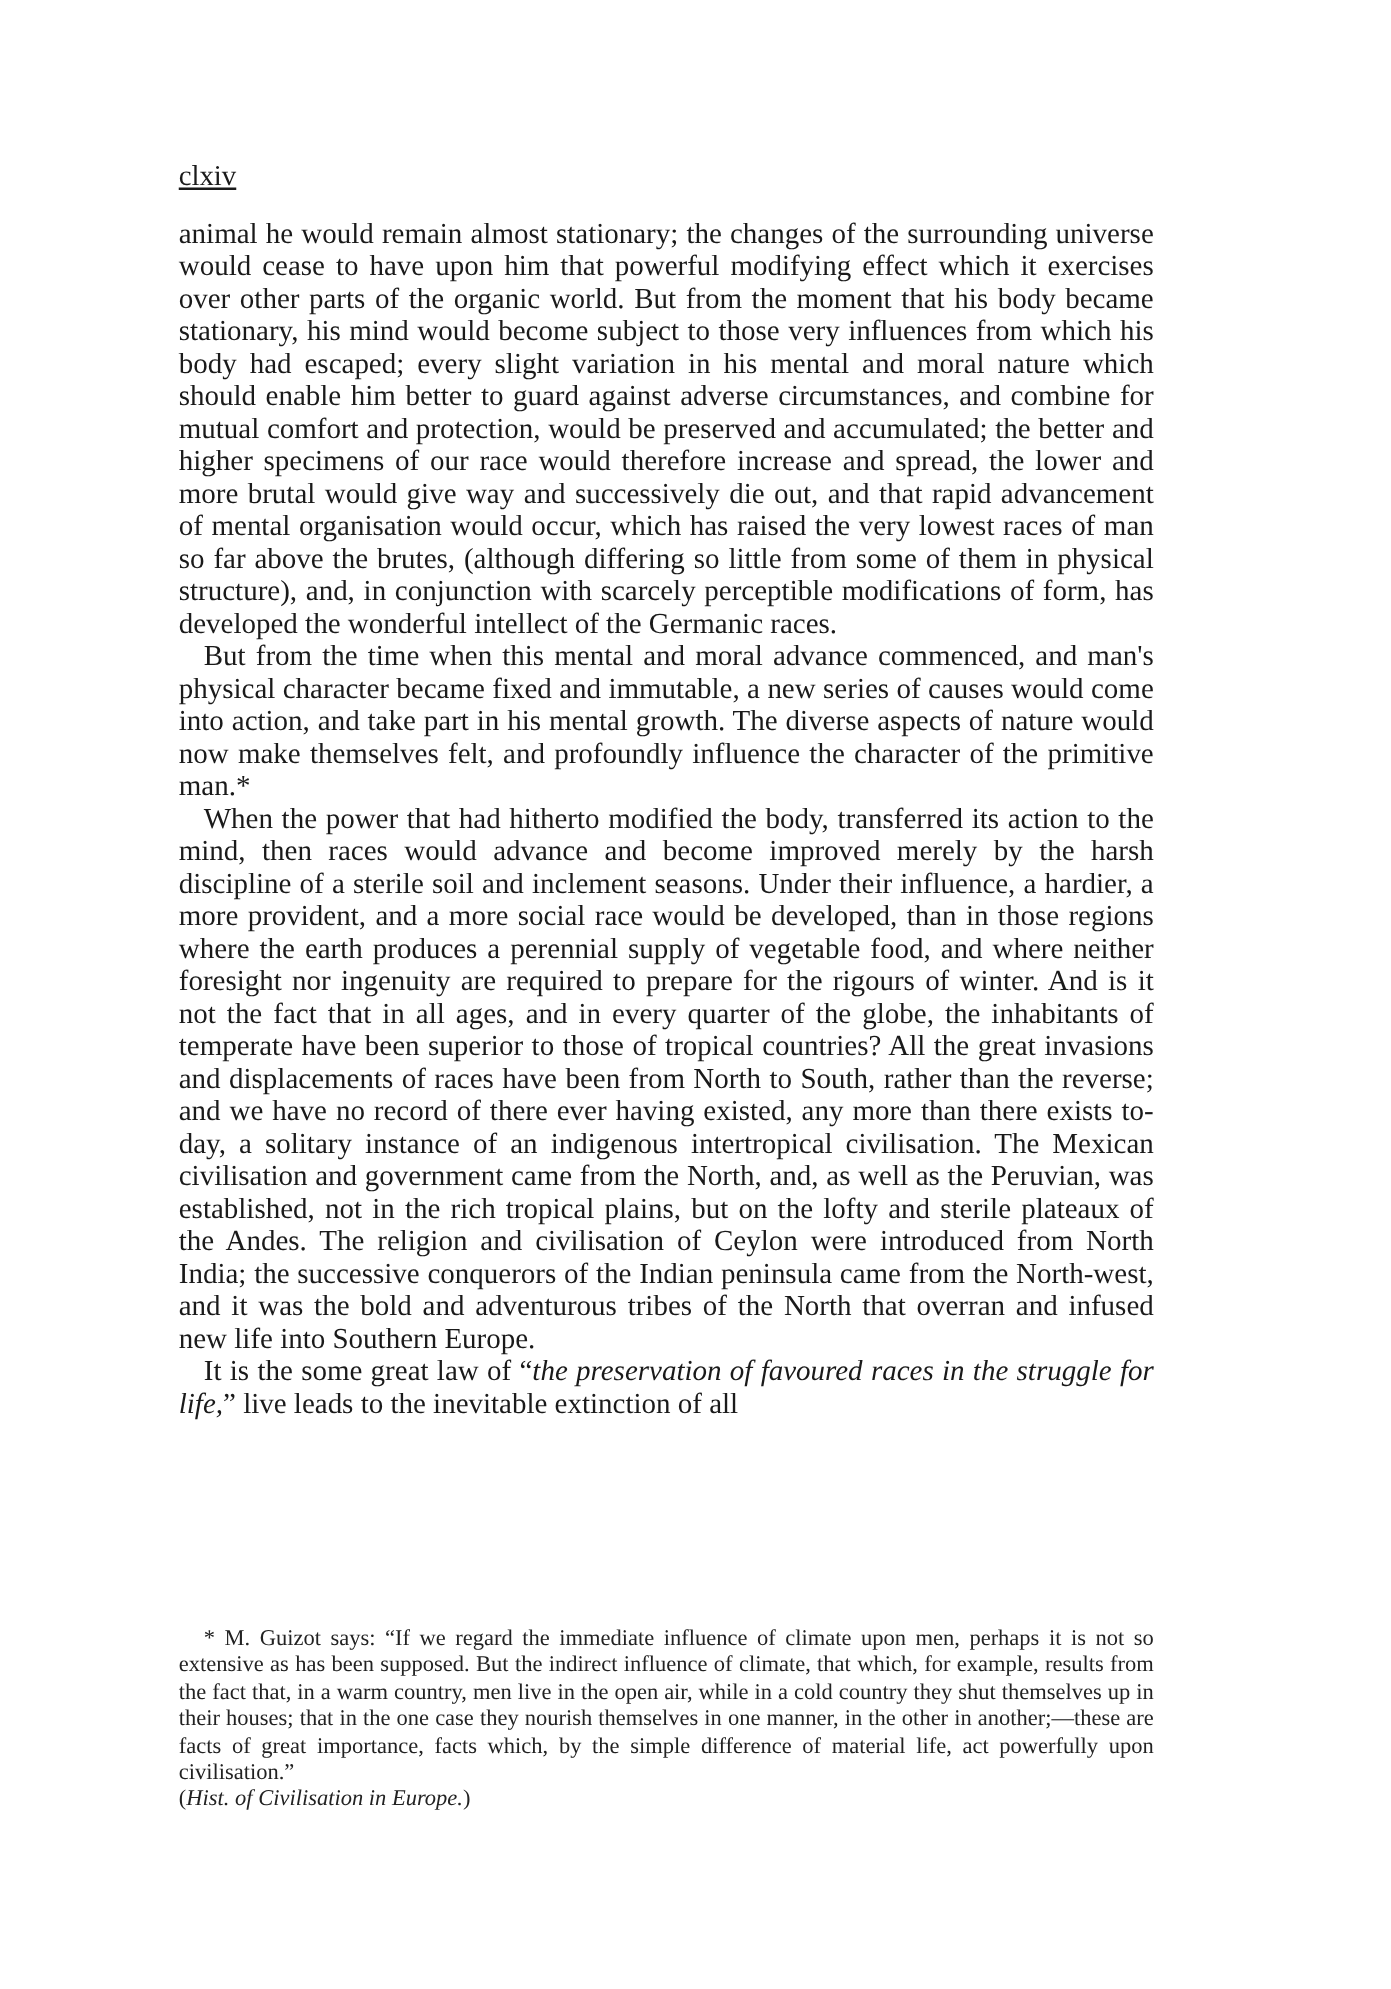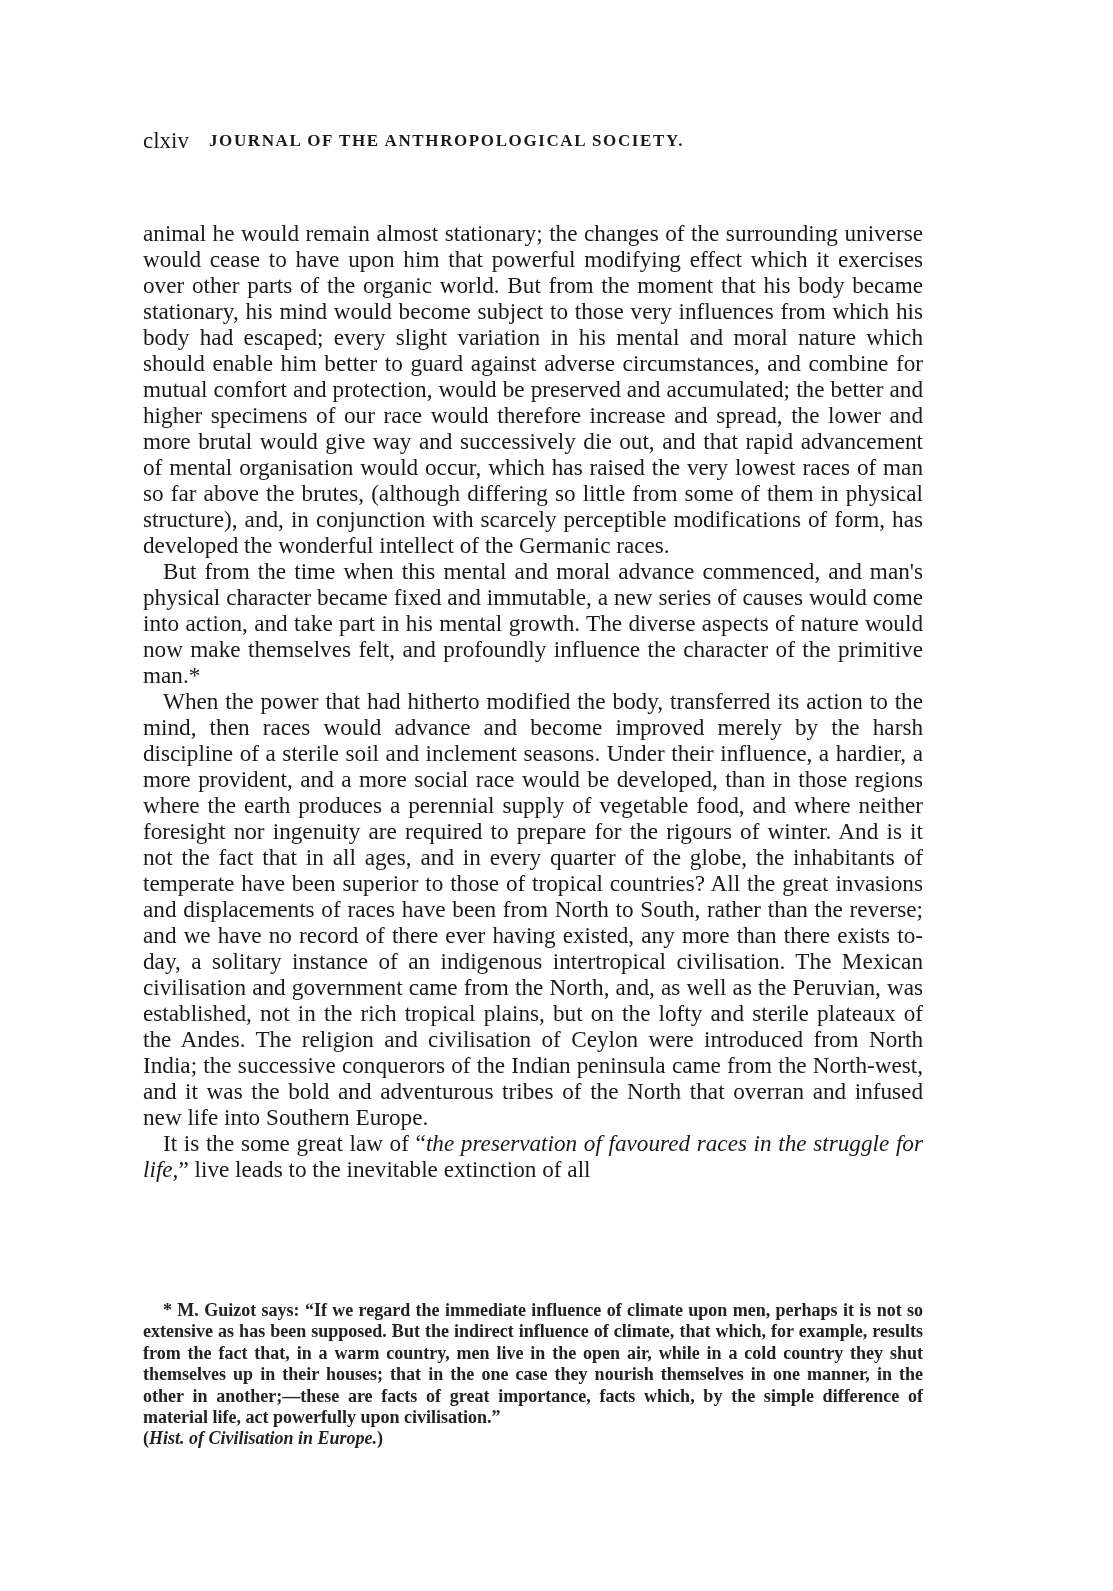--- a/index.html
+++ b/index.html
@@ -1,37 +1,36 @@
 <!DOCTYPE html>
 <html><head>
 <meta charset="utf-8">
 <style>
   html, body { margin: 0; padding: 0; background: #ffffff; }
   body { width: 1113px; height: 1591px; position: relative; overflow: hidden; color: #1a1a1a; }
   .page { position: absolute; left: 143px; top: 0; width: 780px; }
   .header { position: absolute; top: 128px; left: 0; width: 780px; height: 24px;
     font-family: "Liberation Serif", serif; }
-  .folio { position: absolute; left: 0; top: 0; font-size: 23px; }
+  .folio { position: absolute; left: 0; top: 0; font-size: 23px; text-decoration: underline; }
   .running-title { position: absolute; left: 66px; top: 3px; font-size: 17px; letter-spacing: 1.6px; font-weight: bold; }
   .body-text { position: absolute; top: 174px; left: 0; width: 780px;
-    font-family: "Liberation Serif", serif; font-size: 23.2px; line-height: 26px; text-align: justify; margin-top: 46px; }
+    font-family: "Liberation Serif", serif; font-size: 23.2px; line-height: 26px; text-align: justify; }
   .body-text p { margin: 0; text-indent: 0; }
   .body-text p.indent { text-indent: 20px; }
   .footnote { position: absolute; top: 1300px; left: 0; width: 780px;
-    font-family: "Liberation Serif", serif; font-size: 18px; line-height: 21.4px; text-align: justify; font-weight: bold; color: #222; }
+    font-family: "Liberation Serif", serif; font-size: 18px; line-height: 21.4px; text-align: justify; font-weight: normal; color: #222; }
   .footnote p { margin: 0; text-indent: 20px; }
   i { font-style: italic; }
 </style>
 </head>
 <body>
 
 <div class="page">
   <div class="header">
     <span class="folio">clxiv</span>
-    <span class="running-title">JOURNAL OF THE ANTHROPOLOGICAL SOCIETY.</span>
   </div>
 
   <div class="body-text">
     <p>animal he would remain almost stationary; the changes of the surrounding universe would cease to have upon him that powerful modifying effect which it exercises over other parts of the organic world. But from the moment that his body became stationary, his mind would become subject to those very influences from which his body had escaped; every slight variation in his mental and moral nature which should enable him better to guard against adverse circumstances, and combine for mutual comfort and protection, would be preserved and accumulated; the better and higher specimens of our race would therefore increase and spread, the lower and more brutal would give way and successively die out, and that rapid advancement of mental organisation would occur, which has raised the very lowest races of man so far above the brutes, (although differing so little from some of them in physical structure), and, in conjunction with scarcely perceptible modifications of form, has developed the wonderful intellect of the Germanic races.</p>
     <p class="indent">But from the time when this mental and moral advance commenced, and man's physical character became fixed and immutable, a new series of causes would come into action, and take part in his mental growth. The diverse aspects of nature would now make themselves felt, and profoundly influence the character of the primitive man.*</p>
     <p class="indent">When the power that had hitherto modified the body, transferred its action to the mind, then races would advance and become improved merely by the harsh discipline of a sterile soil and inclement seasons. Under their influence, a hardier, a more provident, and a more social race would be developed, than in those regions where the earth produces a perennial supply of vegetable food, and where neither foresight nor ingenuity are required to prepare for the rigours of winter. And is it not the fact that in all ages, and in every quarter of the globe, the inhabitants of temperate have been superior to those of tropical countries? All the great invasions and displacements of races have been from North to South, rather than the reverse; and we have no record of there ever having existed, any more than there exists to-day, a solitary instance of an indigenous intertropical civilisation. The Mexican civilisation and government came from the North, and, as well as the Peruvian, was established, not in the rich tropical plains, but on the lofty and sterile plateaux of the Andes. The religion and civilisation of Ceylon were introduced from North India; the successive conquerors of the Indian peninsula came from the North-west, and it was the bold and adventurous tribes of the North that overran and infused new life into Southern Europe.</p>
     <p class="indent"><span>It is the some great law of “</span><i>the preservation of favoured races in the struggle for life,</i><span>” live leads to the inevitable extinction of all</span></p>
   </div>
 
   <div class="footnote">

